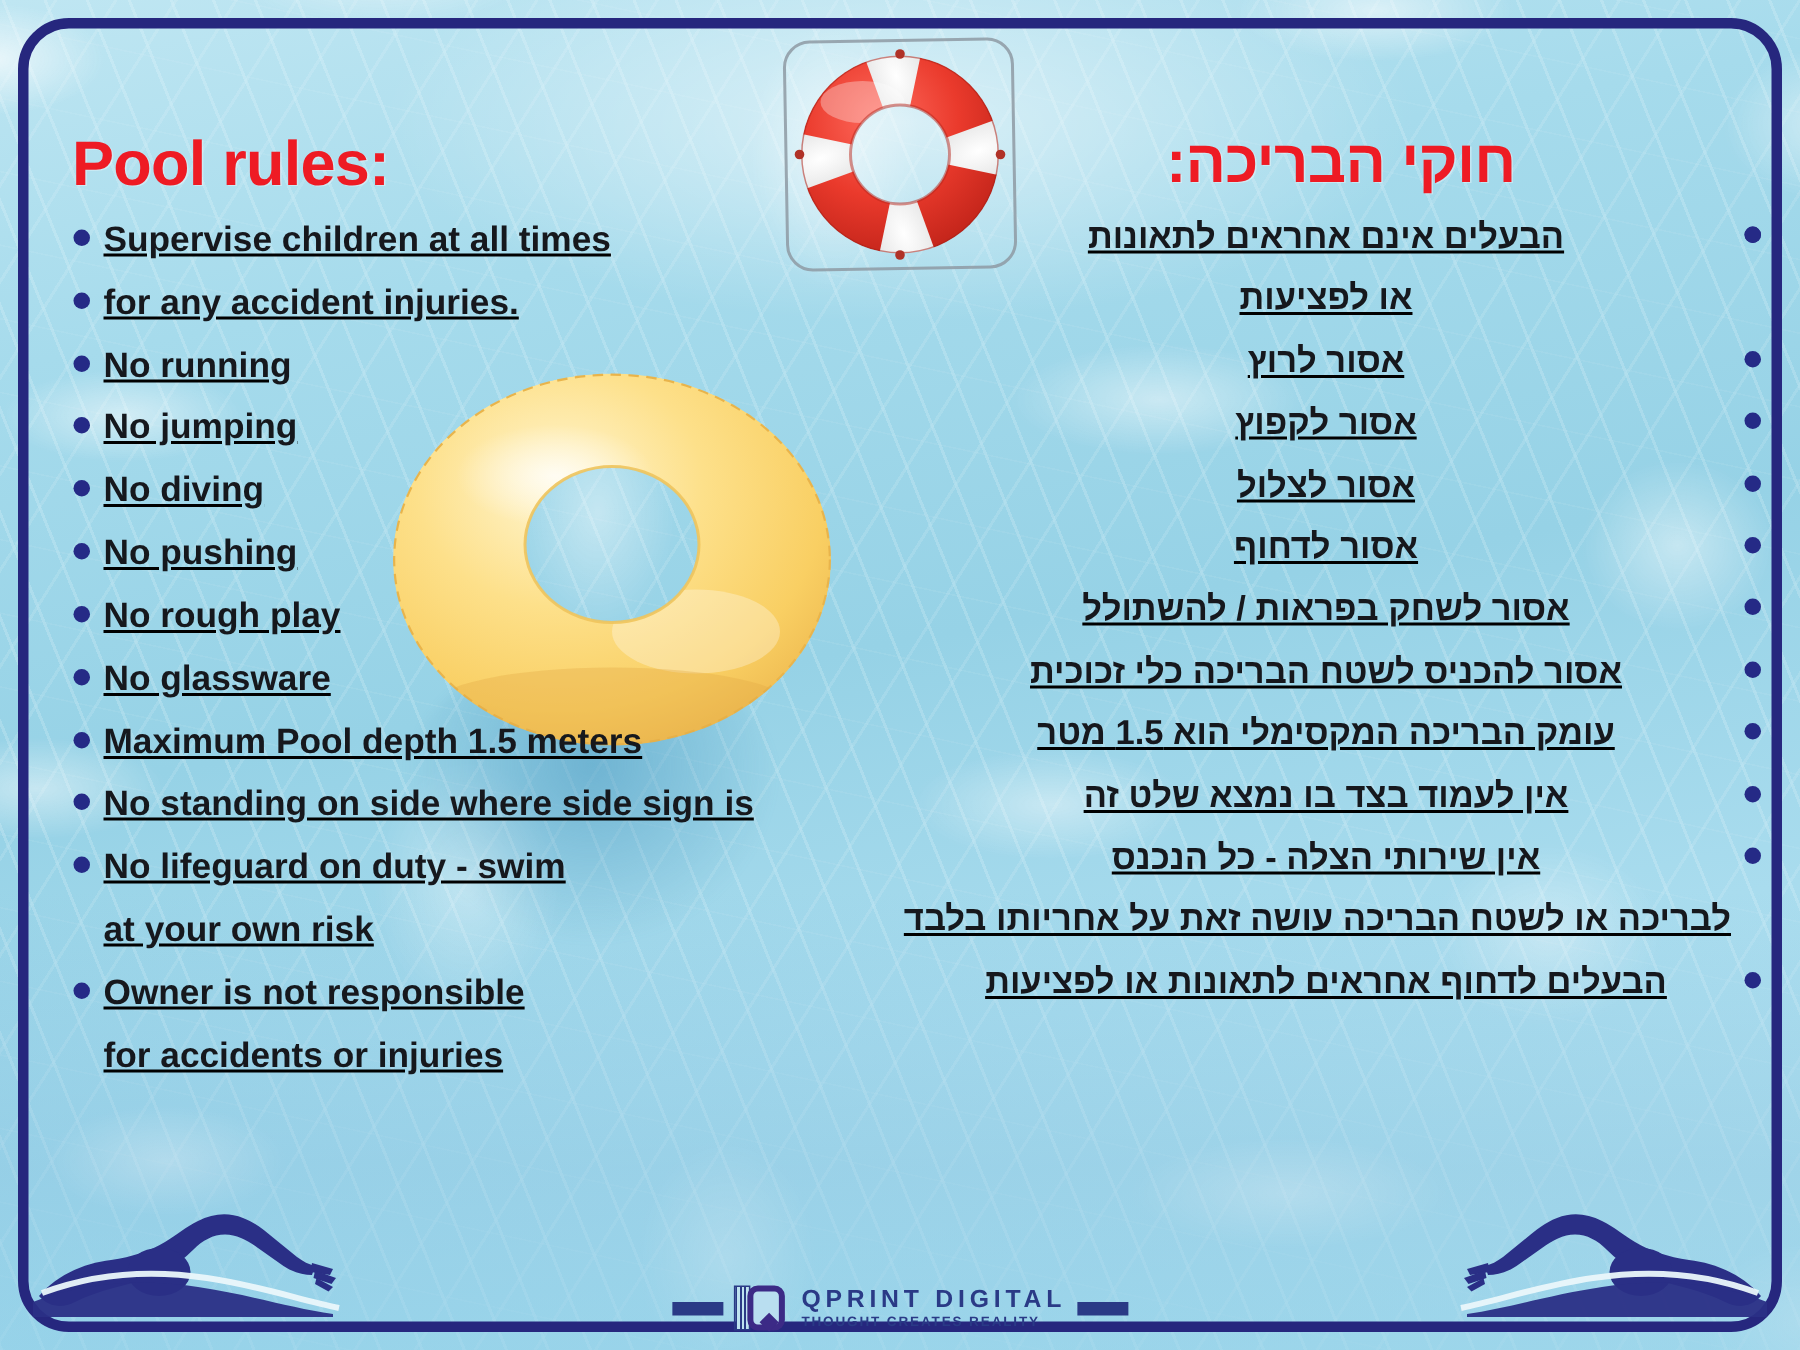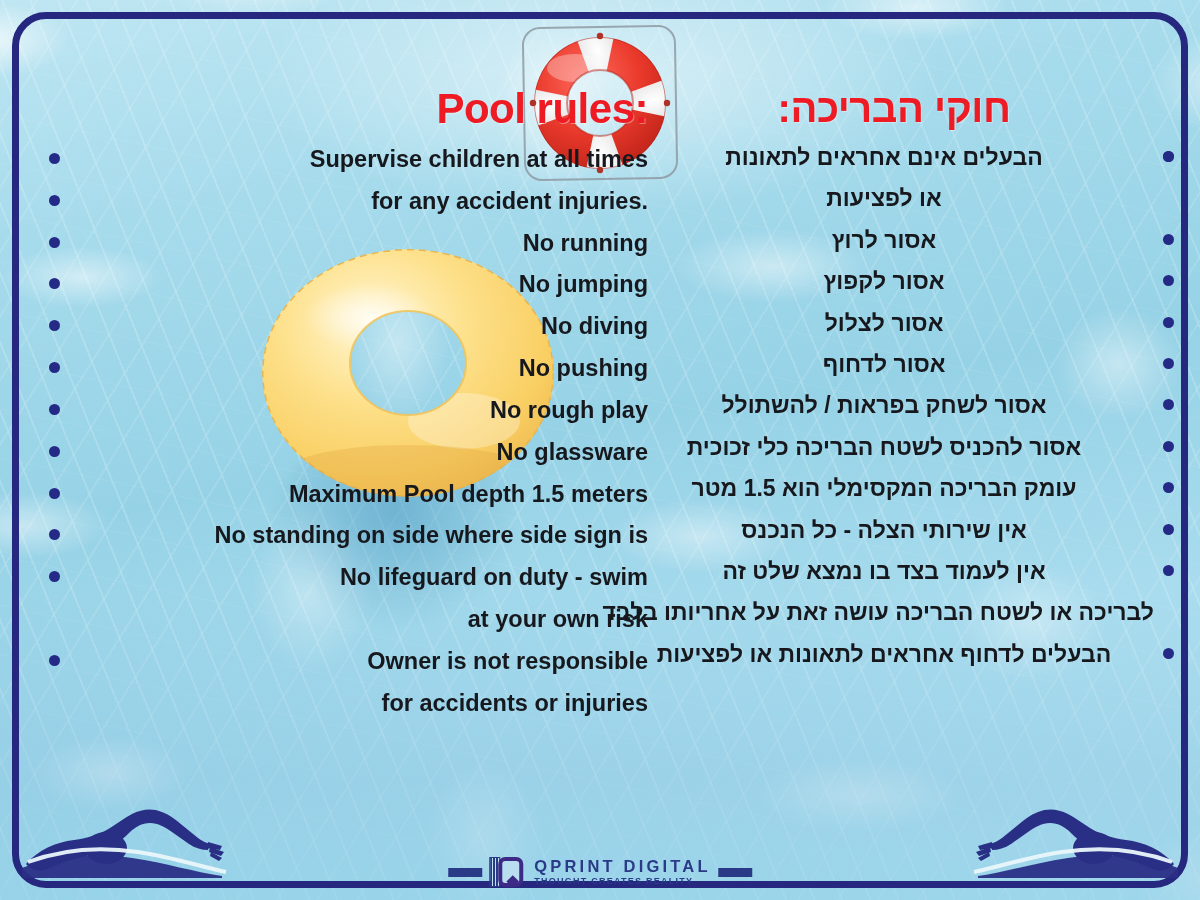--- a/index.html
+++ b/index.html
@@ -93,35 +93,35 @@
   }
   .float{
     position:absolute; left:258px; top:245px; width:300px; height:256px;
   }
   .float svg{ width:100%; height:100%; display:block; }
 
   
   .col{
     position:absolute; top:88px;
   }
-  .col-en{ left:48px; width:600px; text-align:right; }
+  .col-en{ left:48px; width:600px; text-align:left; }
   .col-he{ right:26px; width:560px; text-align:center; direction:rtl; }
 
   .title{
     color:#ee1b24;
     font-size:42px;
     font-weight:bold;
     line-height:1.0;
     letter-spacing:-.5px;
     text-shadow:1px 1px 0 rgba(255,255,255,.35);
     white-space:nowrap;
   }
   .title-he{ font-size:40px; }
 
-  ul.rules{ list-style:none; margin-top:9px; }
+  ul.rules{ list-style:none; margin-top:9px;text-decoration:underline; }
   ul.rules li{
     position:relative;
     color:#16181d;
     font-weight:bold;
     font-size:23.5px;
     line-height:1.78;
     white-space:nowrap;
   }
   .col-en ul.rules li{ padding-left:21px; }
   .col-he ul.rules li{ padding-right:20px; }
@@ -306,22 +306,22 @@
       <li><span class="bullet"></span></li>
       <li><span class="bullet"></span><span>הבעלים אינם אחראים לתאונות</span></li>
       <li class="cont"><span>או לפציעות</span></li>
       <li><span class="bullet"></span><span>אסור לרוץ</span></li>
       <li><span class="bullet"></span><span>אסור לקפוץ</span></li>
       <li><span class="bullet"></span><span>אסור לצלול</span></li>
       <li><span class="bullet"></span><span>אסור לדחוף</span></li>
       <li><span class="bullet"></span><span>אסור לשחק בפראות / להשתולל</span></li>
       <li><span class="bullet"></span><span>אסור להכניס לשטח הבריכה כלי זכוכית</span></li>
       <li><span class="bullet"></span><span>עומק הבריכה המקסימלי הוא 1.5 מטר</span></li>
+      <li><span class="bullet"></span><span>אין לעמוד בצד בו נמצא שלט זה</span></li>
       <li><span class="bullet"></span><span>אין שירותי הצלה - כל הנכנס</span></li>
-      <li><span class="bullet"></span><span>אין לעמוד בצד בו נמצא שלט זה</span></li>
       <li class="cont"><span>לבריכה או לשטח הבריכה עושה זאת על אחריותו בלבד</span></li>
       <li><span class="bullet"></span><span>הבעלים לדחוף אחראים לתאונות או לפציעות</span></li>
     </ul>
   </div>
 
   <div class="swimmer swimmer-left">
     <svg viewBox="0 0 210 88" aria-hidden="true">
       <g fill="#2a2f86">
 
         <path d="M4 74 C16 60 34 52 52 50 C66 48 78 44 88 38 C96 33 102 28 110 24

